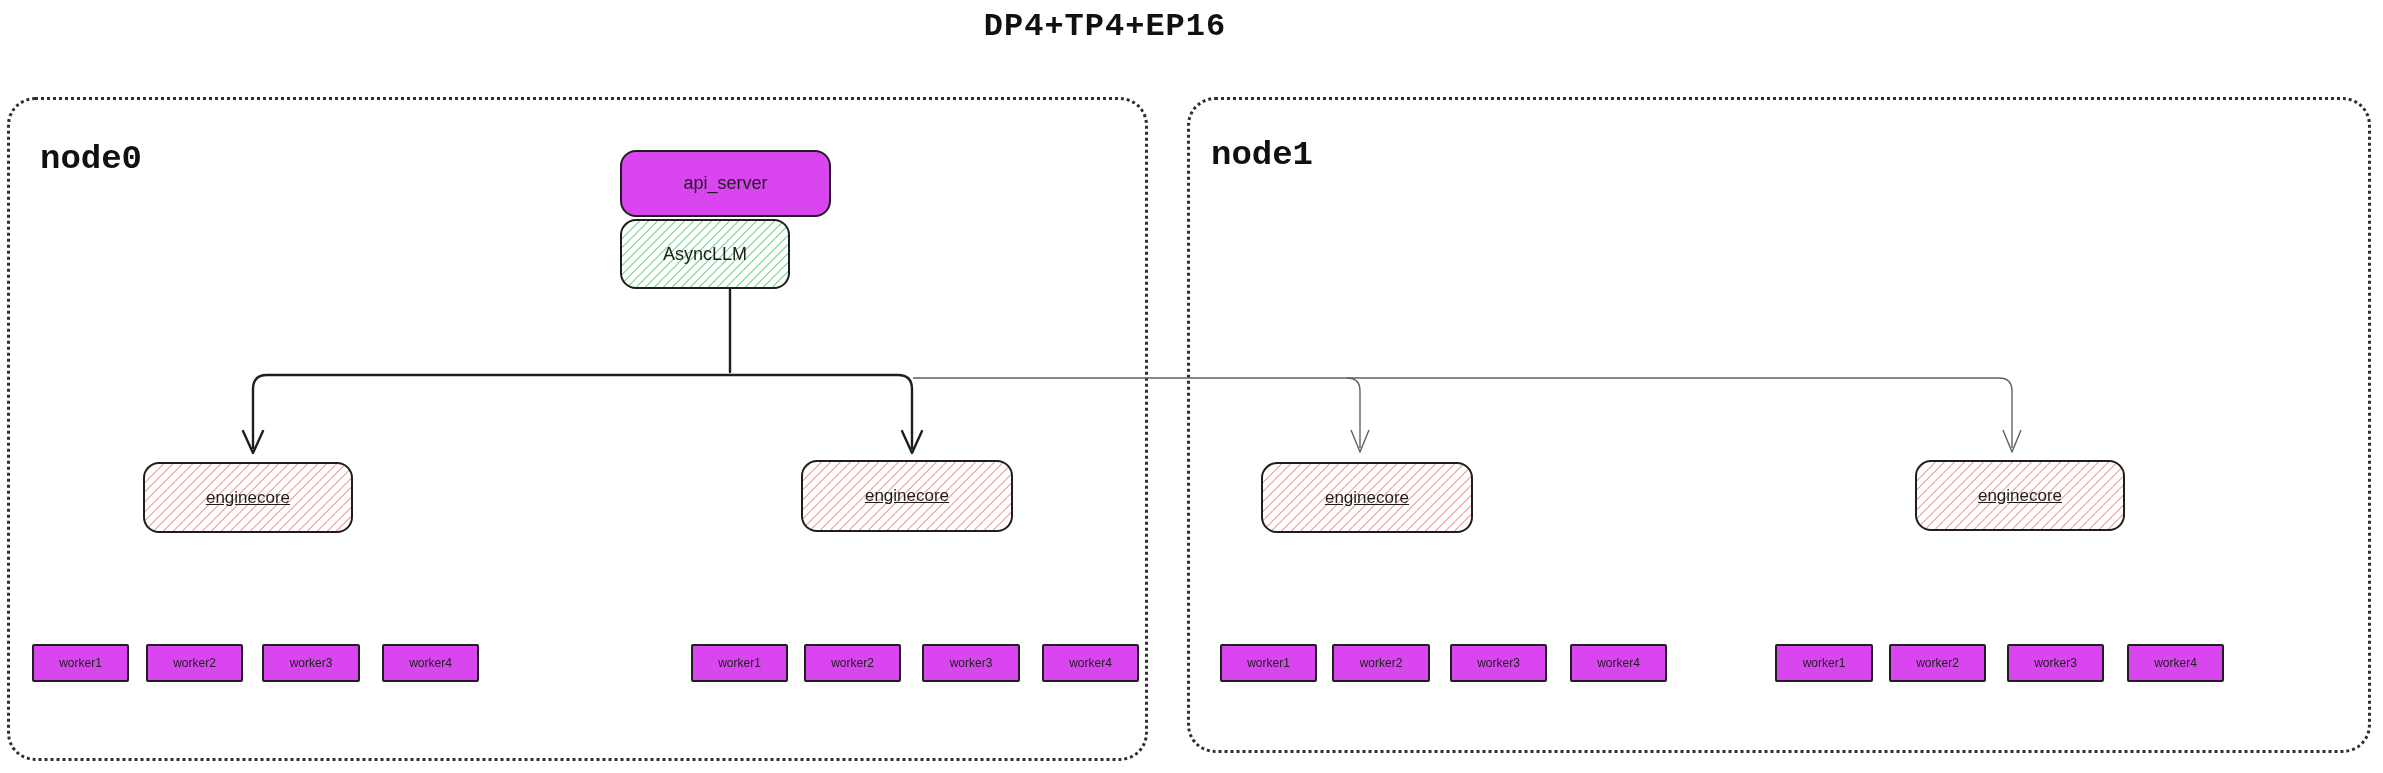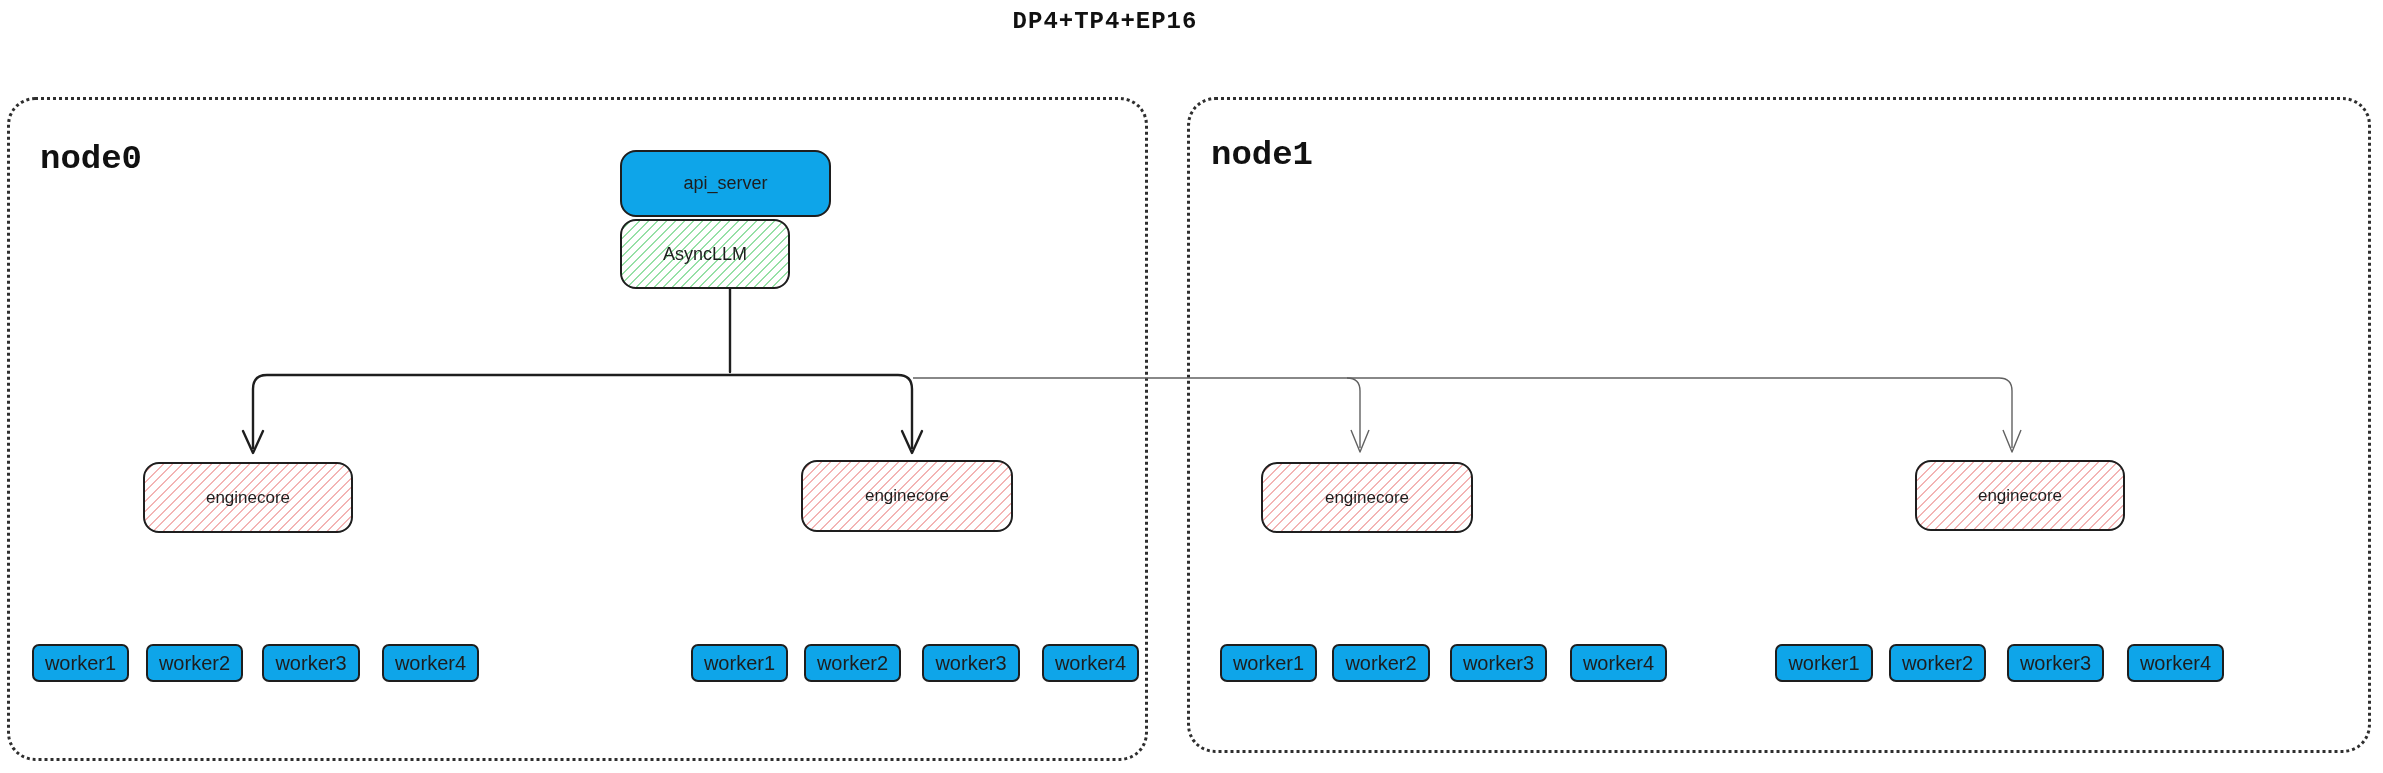--- a/index.html
+++ b/index.html
@@ -3,52 +3,53 @@
 <meta charset="utf-8">
 <style>
   html,body{margin:0;padding:0;background:#ffffff;}
   .stage{
     position:relative;width:2383px;height:773px;background:#ffffff;overflow:hidden;
     font-family:"Liberation Sans",sans-serif;color:#1e1e1e;
   }
   .title{
     position:absolute;left:905px;top:8px;width:400px;text-align:center;
     font-family:"Liberation Mono","DejaVu Sans Mono",monospace;
-    font-size:24px;font-weight:600;color:#111;letter-spacing:1px;
+    font-size:32px;font-weight:600;color:#111;letter-spacing:1px;
   }
   .node{
     position:absolute;box-sizing:border-box;
     border:3px dotted #2e2e2e;border-radius:28px;background:transparent;
   }
   .node-label{
     position:absolute;
     font-family:"Liberation Mono","DejaVu Sans Mono",monospace;
     font-weight:700;font-size:34px;color:#111;
   }
   .box{
     position:absolute;box-sizing:border-box;
-    border:2px solid #1e1e1e;border-radius:16px;background:#0ea5e9;
+    border:2px solid #1e1e1e;border-radius:16px;background:#d946ef;
     display:flex;align-items:center;justify-content:center;
     font-size:18px;color:#1e1e1e;
   }
   .green-hatch{
     background-color:#ffffff;
     background-image:repeating-linear-gradient(135deg,
       rgba(130,220,150,0.0) 0px, rgba(130,220,150,0.0) 5px,
       #96e0a6 5px, #96e0a6 6.4px);
   }
   .red-hatch{
     background-color:#ffffff;
     background-image:repeating-linear-gradient(135deg,
       rgba(245,170,170,0.0) 0px, rgba(245,170,170,0.0) 5.4px,
       #f3b4b4 5.4px, #f3b4b4 6.8px);
+    text-decoration:underline;
   }
   .engine{font-size:17px;}
   .worker{
-    border-radius:7px;font-size:20px;border-width:2px;
+    border-radius:2px;font-size:12px;border-width:2px;
   }
   .connectors{
     position:absolute;left:0;top:0;width:2383px;height:773px;
     pointer-events:none;
   }
 </style>
 </head>
 <body>
 
 <div class="stage">

